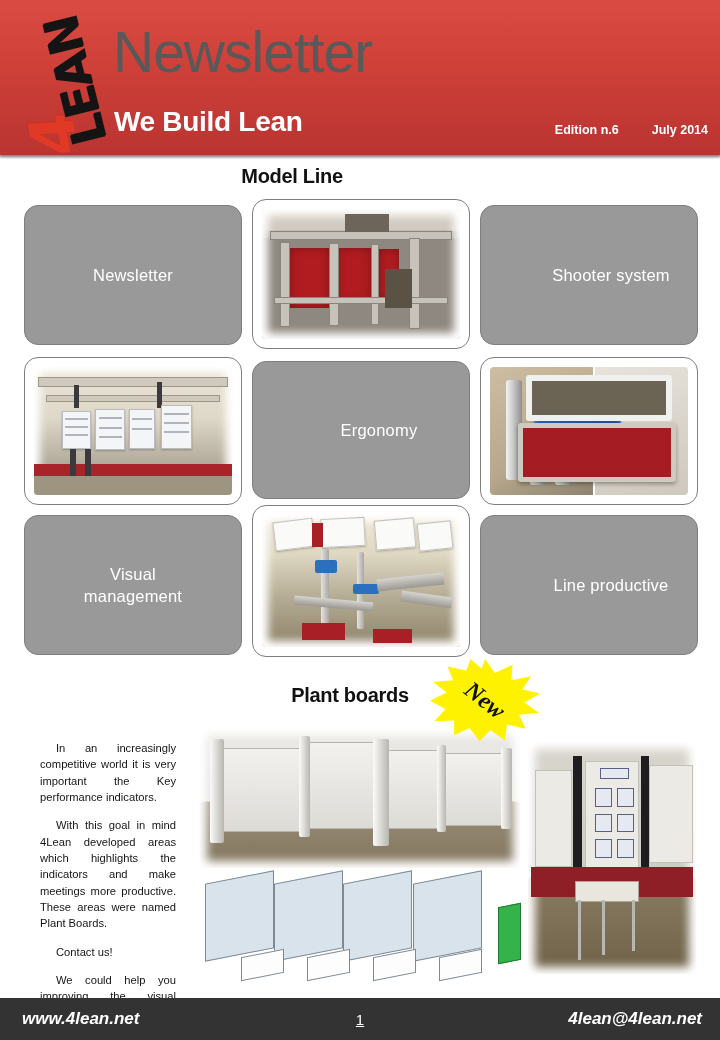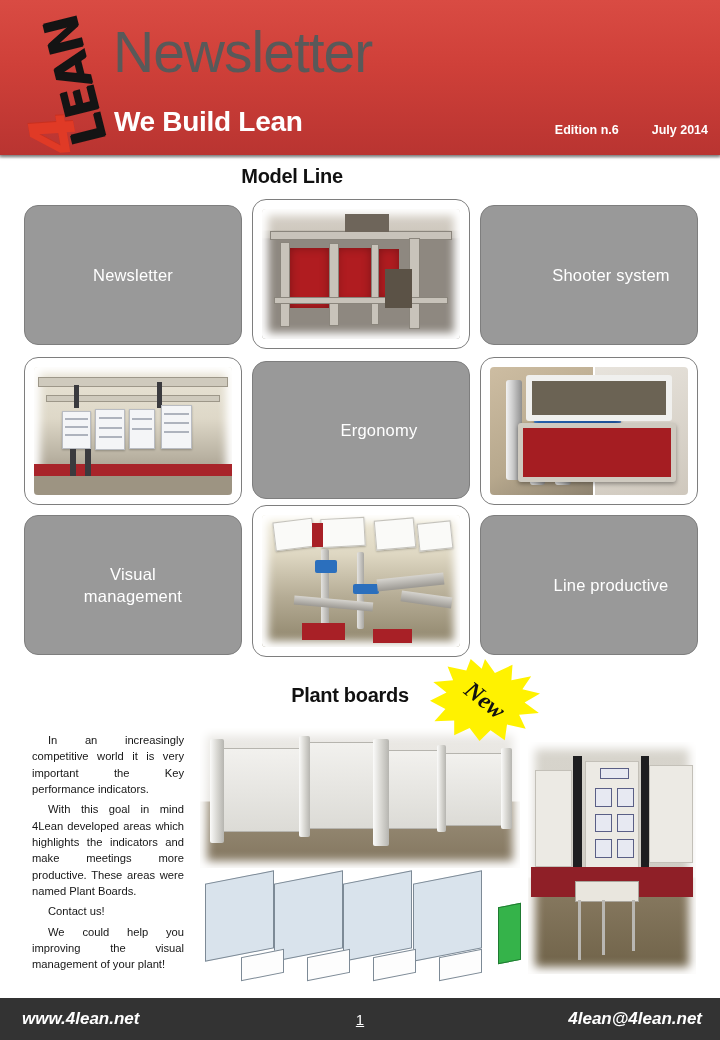--- a/index.html
+++ b/index.html
@@ -199,21 +199,21 @@
     transform:rotate(38deg);
     font-family:"Liberation Serif", serif;
   }
 
   
   .body-text{
     position:absolute; left:28px; top:728px; width:160px;
     font-size:11.2px; line-height:1.46; color:#151515;
     text-align:justify; text-justify:inter-word;
   }
-  .body-text p{ text-indent:16px; margin:4px; }
+  .body-text p{ text-indent:16px; margin:12px; }
 
   .pb-photo-top{
     position:absolute; left:200px; top:728px; width:320px; height:140px;
     overflow:hidden;
   }
   .art-plantroom{
     width:100%; height:100%;
     background:linear-gradient(180deg,#eceae6 0%,#e3e1dc 52%,#9b8f79 53%,#82755e 100%);
     position:relative;
     box-shadow:0 0 10px 7px #ffffff inset;

